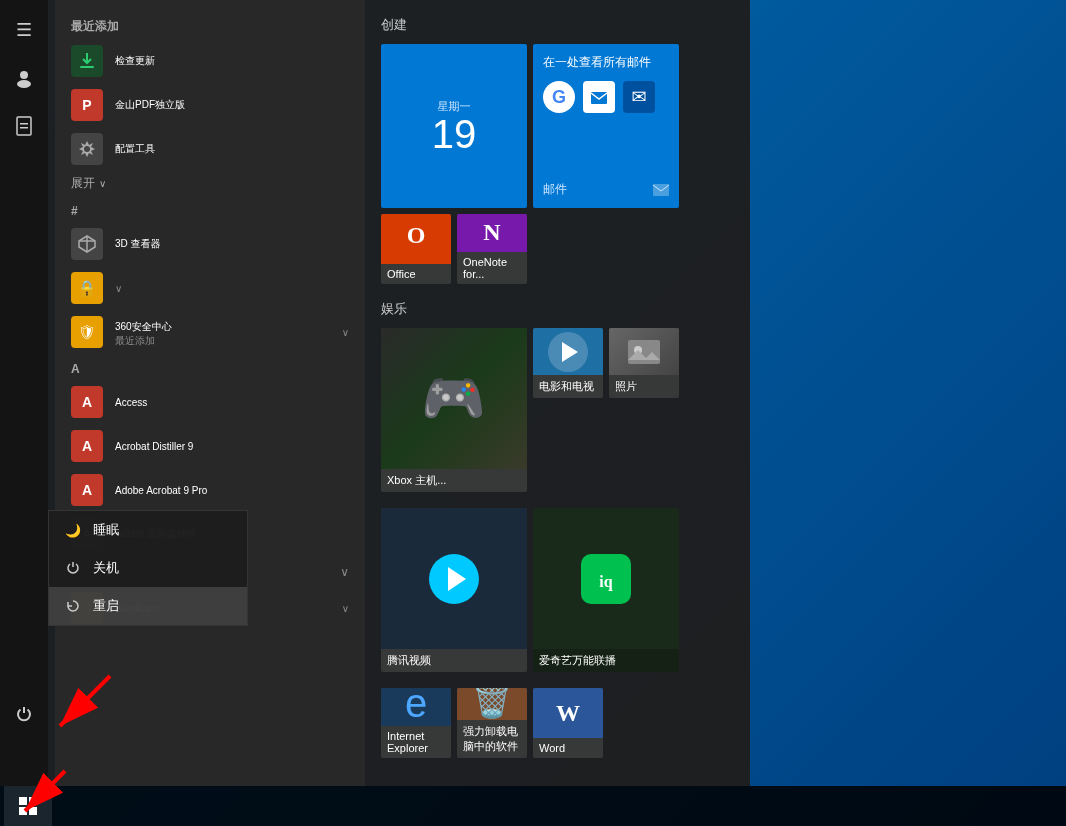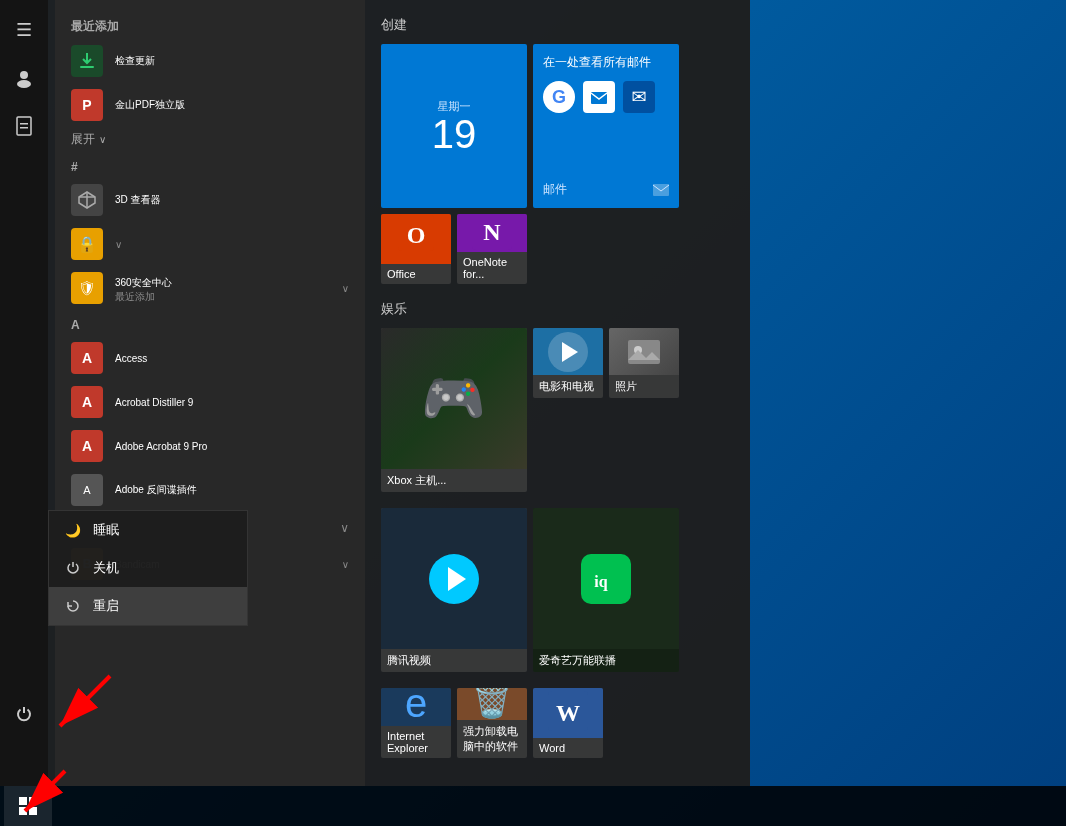--- a/index.html
+++ b/index.html
@@ -320,21 +320,21 @@
       height: 100%;
       background: #1a2a1a;
       display: flex;
       align-items: center;
       justify-content: center;
     }
     .iqiyi-icon {
       width: 50px; height: 50px;
       background: #00c050;
       border-radius: 10px;
-      display: flex; align-items: center; 
+      display: flex; align-items: center; justify-content: center;
       font-size: 22px; color: #4c1d95; font-weight: bold;
     }
 
     
     .ie-tile-content {
       width: 100%;
       height: 100%;
       background: #1a3a5c;
       display: flex;
       align-items: center;
@@ -472,20 +472,29 @@
         <span class="app-name">检查更新</span>
       </div>
 
       <div class="app-item">
         <div class="app-icon icon-red" style="background:#c0392b; border-radius:4px;">
           <span style="color:#fff; font-weight:bold; font-size:14px;">P</span>
         </div>
         <span class="app-name">金山PDF独立版</span>
       </div>
 
+      <div class="app-item">
+        <div class="app-icon" style="background:#444;">
+          <svg width="18" height="18" viewBox="0 0 18 18" fill="#aaa">
+            <path d="M9 1 L11 5 L15 3 L13 7 L17 9 L13 11 L15 15 L11 13 L9 17 L7 13 L3 15 L5 11 L1 9 L5 7 L3 3 L7 5 Z"></path>
+            <circle cx="9" cy="9" r="3" fill="#444"></circle>
+          </svg>
+        </div>
+        <span class="app-name">配置工具</span>
+      </div>
 
       <div class="app-item" style="padding: 4px 16px;">
         <span style="font-size:12px; color:#aaa;">展开</span>
         <span style="font-size:10px; color:#aaa; margin-left:4px;">∨</span>
       </div>
 
       <div class="section-header">#</div>
 
       <div class="app-item">
         <div class="app-icon" style="background:#444;">

